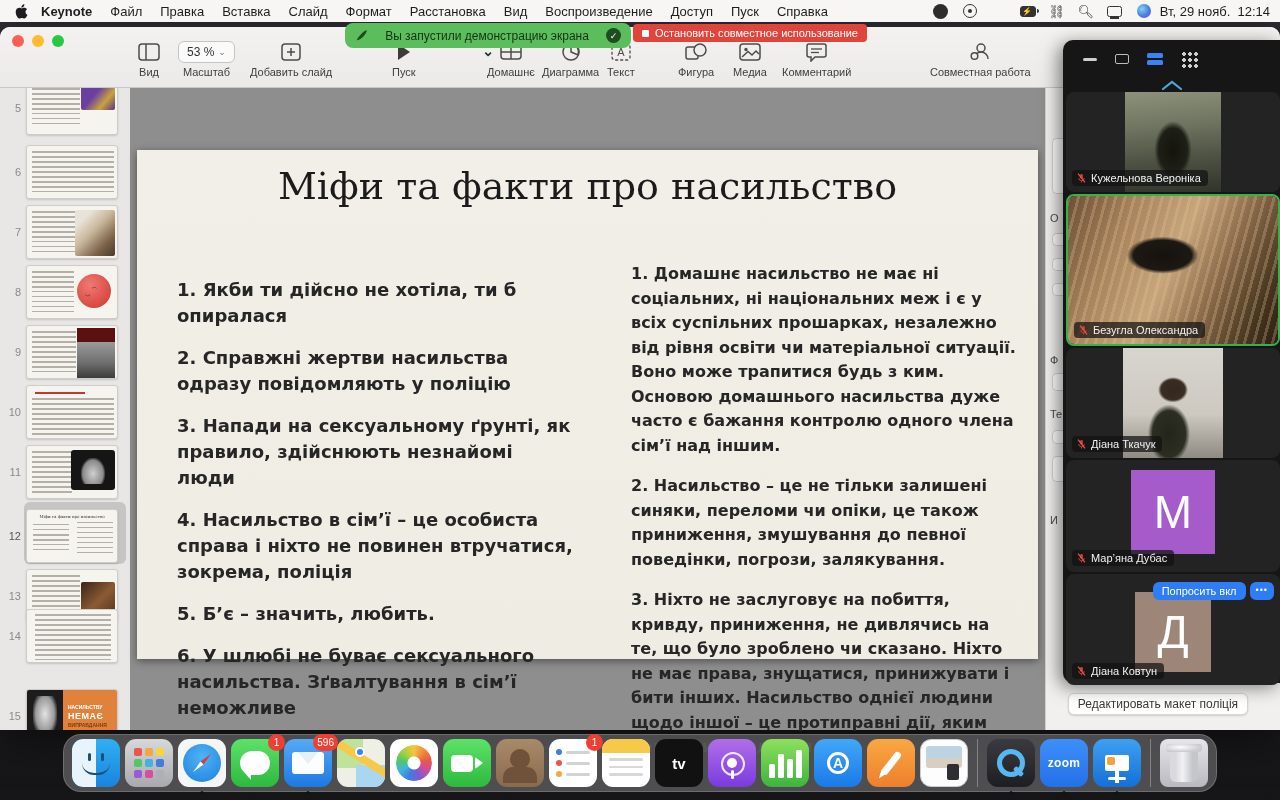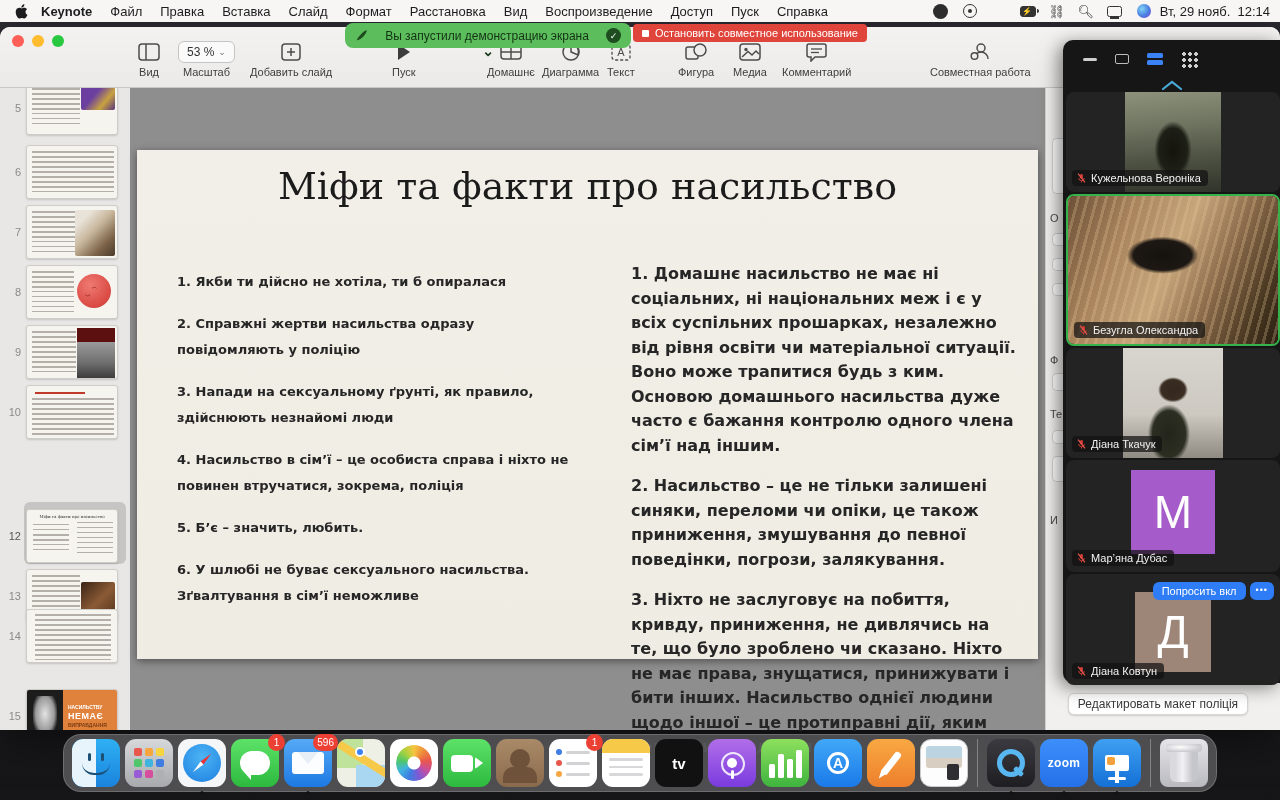--- a/index.html
+++ b/index.html
@@ -87,21 +87,21 @@
   .mini12 .cA { left:6px; top:14px; width:36px; height:30px; }
   .mini12 .cB { left:50px; top:12px; width:36px; height:34px; }
 
   
   .canvas { position:absolute; left:130px; top:61px; width:915px; height:642px; background:#8f8e8e; }
   .slide { position:absolute; left:7px; top:62px; width:901px; height:509px;
     background:linear-gradient(180deg,#f2efe8,#efece3); box-shadow:0 2px 8px rgba(0,0,0,.45); }
   .slide-title { position:absolute; top:14px; left:0; right:0; text-align:center;
     font-family:"DejaVu Serif", serif; font-size:38px; color:#1b1b1b; }
   .col { position:absolute; font-family:"DejaVu Sans", sans-serif; font-weight:bold; color:#262626; }
-  .col.left  { left:24px;  top:103px; width:428px; font-size:13px; line-height:26px; }
+  .col.left  { left:24px;  top:111px; width:428px; font-size:18px; line-height:26px; }
   .col.right { left:478px; top:96px;  width:420px; font-size:16px;   line-height:24.5px; }
   .col p { margin:16px; }
 
   
   .inspector { position:absolute; left:1045px; top:61px; width:235px; height:642px;
     background:#f1f0ee; border-left:1px solid #d2d0ce; }
   .frag { position:absolute; font-size:11px; color:#4a4a4a; left:4px; }
   .fragbox { position:absolute; left:6px; width:16px; background:#fff; border:1px solid #d5d3d1; border-right:none; border-radius:5px 0 0 5px; }
 
   
@@ -421,20 +421,27 @@
     </div>
 
     <div class="srow" style="top:294px;">
       <span class="snum">10</span>
       <div class="thumb">
         <div class="tred" style="left:8px;top:6px;width:50px;"></div>
         <div class="tlines" style="left:5px;top:12px;width:82px;height:38px;"></div>
       </div>
     </div>
 
+    <div class="srow" style="top:354px;">
+      <span class="snum">11</span>
+      <div class="thumb">
+        <div class="tlines" style="left:5px;top:5px;width:40px;height:44px;"></div>
+        <div class="pv11"></div>
+      </div>
+    </div>
 
     <div class="srow" style="top:418px;">
       <div class="selwrap"></div>
       <span class="snum" style="position:relative;color:#555;">12</span>
       <div class="thumb">
         <div class="mini12">
           <div class="mt">Міфи та факти про насильство</div>
           <div class="tlines cA" style="position:absolute;"></div>
           <div class="tlines cB" style="position:absolute;"></div>
         </div>

